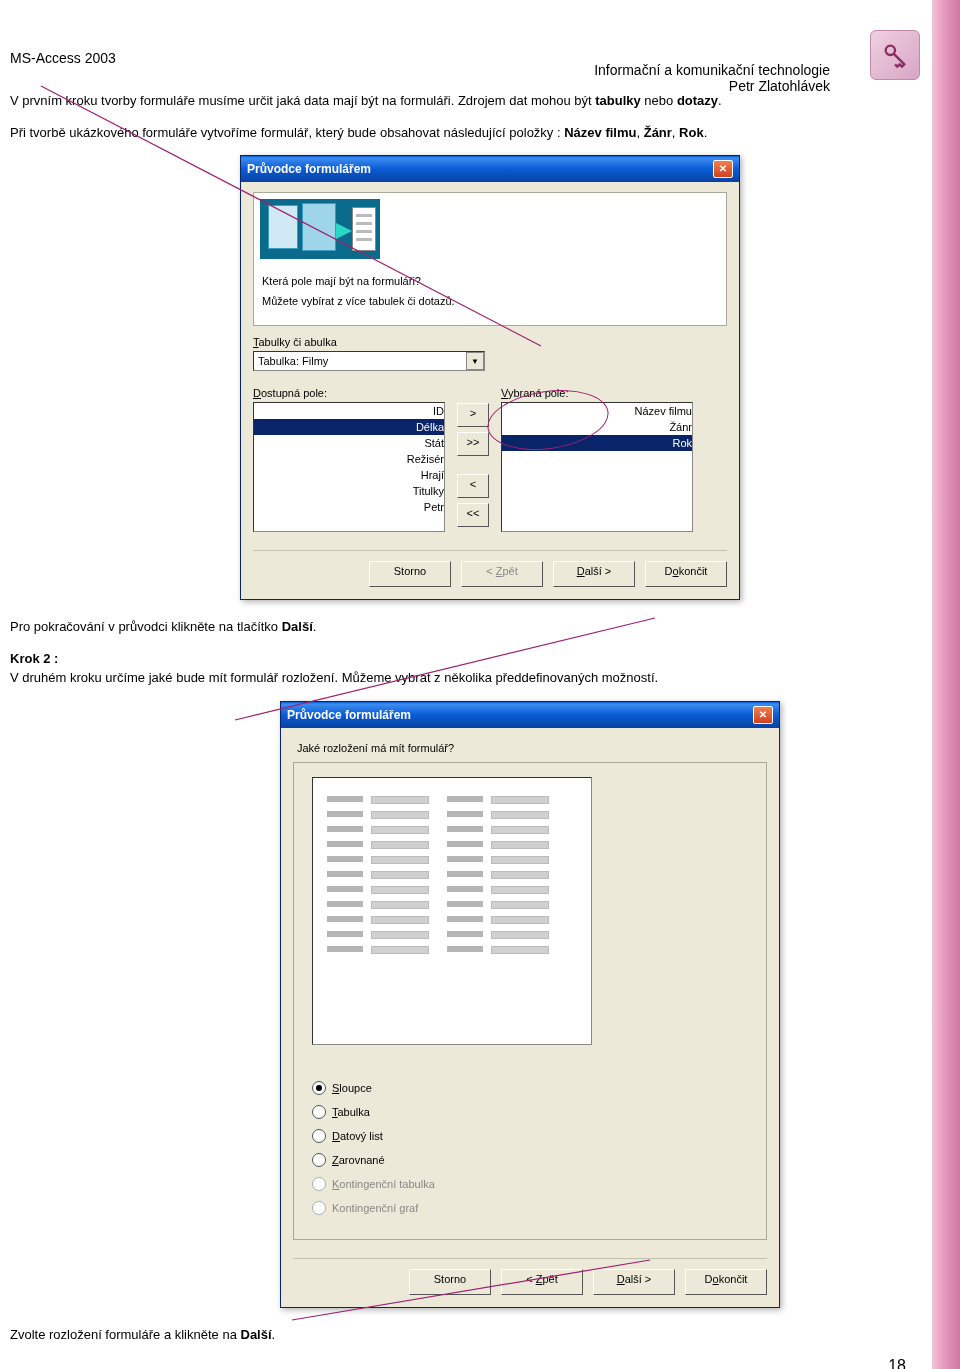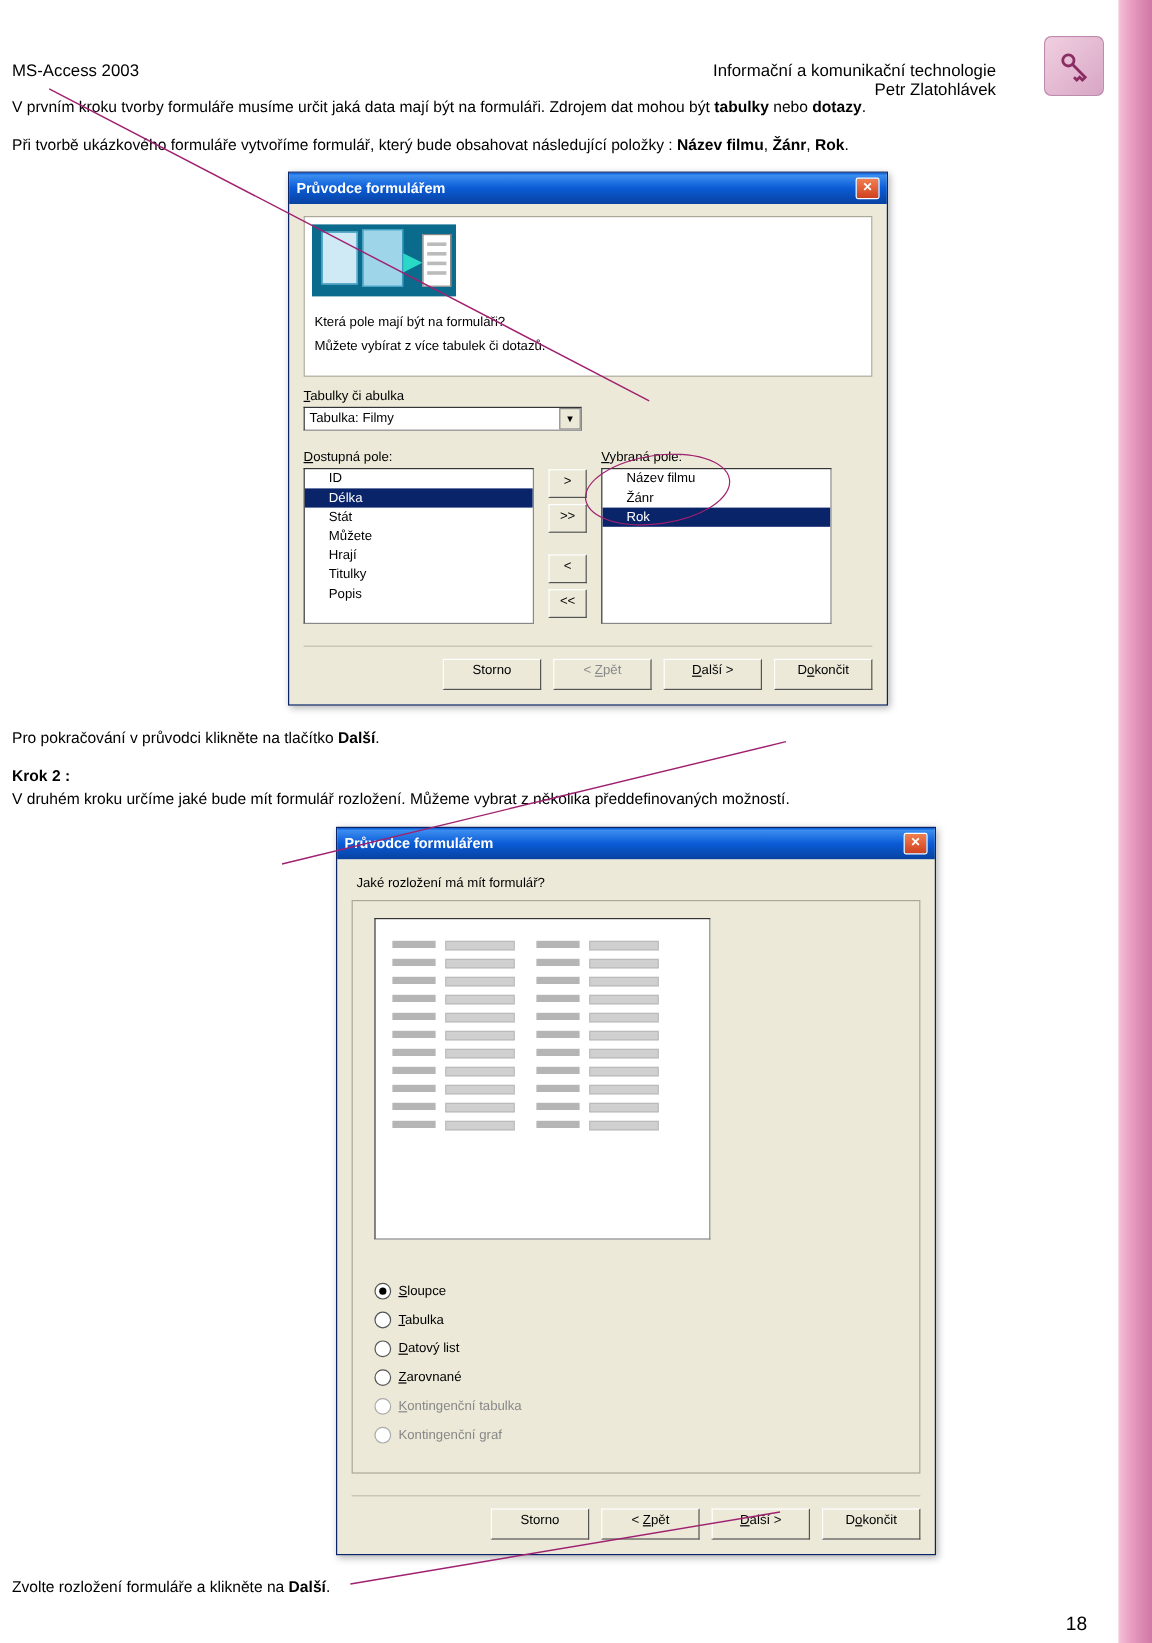--- a/index.html
+++ b/index.html
@@ -45,21 +45,21 @@
   }
   .access-icon-box svg { width: 28px; height: 28px; }
   .doc-header {
     display: flex;
     justify-content: space-between;
     font-family: Verdana, sans-serif;
     font-size: 14px;
     margin-bottom: 10px;
     padding-right: 120px;
   }
-  .doc-header-right { text-align: right; }
+  .doc-header-right { text-align: right; margin-top: 12px; }
   .body-text { padding-right: 120px; }
   .body-text p { margin: 2px 0 14px 0; line-height: 1.35; }
   .bold { font-weight: bold; }
 
   
   .dialog {
     margin: 8px auto 18px 230px;
     width: 498px;
     background: #ece9d8;
     border: 1px solid #0a246a;
@@ -158,23 +158,24 @@
   }
   .listbox {
     width: 190px;
     height: 128px;
     background: #fff;
     border: 1px inset #888;
     overflow: hidden;
     position: relative;
   }
   .listbox .li {
-    padding: 1px 20px;
+    padding: 1px 0;
     line-height: 14px;
     white-space: nowrap;
+    text-align: right;
   }
   .listbox .li.sel {
     background: #0a246a;
     color: #fff;
   }
   .move-btns {
     display: flex;
     flex-direction: column;
     gap: 5px;
     padding-top: 2px;
@@ -342,24 +343,24 @@
 
       <div class="two-col">
         <div>
           <div class="form-label">
             <span class="underline">D</span><span>ostupná pole:</span>
           </div>
           <div class="listbox" id="avail-list">
               <div class="li">ID</div>
               <div class="li sel">Délka</div>
               <div class="li">Stát</div>
-              <div class="li">Můžete</div>
+              <div class="li">Režisér</div>
               <div class="li">Hrají</div>
               <div class="li">Titulky</div>
-              <div class="li">Popis</div>
+              <div class="li">Petr</div>
             </div>
         </div>
 
         <div class="move-btns" style="margin-top:20px">
           <div class="winbtn">&gt;</div>
           <div class="winbtn">&gt;&gt;</div>
           <div style="height:8px"></div>
           <div class="winbtn">&lt;</div>
           <div class="winbtn">&lt;&lt;</div>
         </div>

